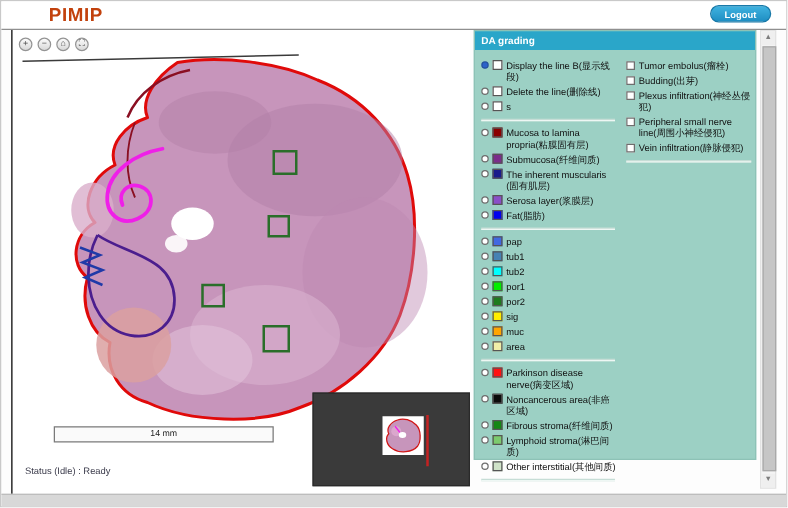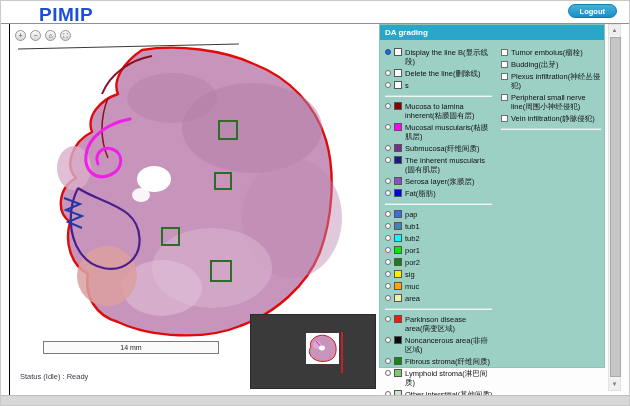--- a/index.html
+++ b/index.html
@@ -2,22 +2,22 @@
 <html><head>
 <meta charset="utf-8">
 <style>
   html,body{margin:0;padding:0;background:#fff;}
   .page{position:relative;width:630px;height:406px;box-sizing:border-box;
         border:1px solid #c9c9c9;background:#fdfdfd;overflow:hidden;
         font-family:"Liberation Sans",sans-serif;-webkit-font-smoothing:antialiased;}
   
   .app-header{position:absolute;left:0;top:0;right:0;height:22px;background:#ffffff;
               border-bottom:1px solid #8f8f8f;}
-  .app-title{position:absolute;left:10px;top:3px;font-size:19px;font-weight:bold;
-             letter-spacing:.5px;color:#1d4ed8;padding-left:28px;}
+  .app-title{position:absolute;left:10px;top:3px;font-size:15px;font-weight:bold;
+             letter-spacing:.5px;color:#c2410c;padding-left:28px;}
   .logout-btn{position:absolute;right:12px;top:3px;height:14px;line-height:13px;
               padding:0 11px;font-size:7.5px;font-weight:bold;color:#fff;
               background:linear-gradient(#3fb3e0,#1f8ec2);border:1px solid #1879a8;
               border-radius:8px;cursor:pointer;}
   
   .viewer{position:absolute;left:8px;top:23px;width:366px;height:372px;background:#ffffff;
           border-left:1px solid #000000;}
   .toolbar{position:absolute;left:5px;top:6px;display:flex;gap:4px;z-index:5;}
   .tool-btn{width:11px;height:11px;border-radius:50%;border:1px solid #949494;
             background:linear-gradient(#fbfbfb,#d9d9d9);font-size:7px;line-height:9px;
@@ -148,26 +148,21 @@
           </div>
           <div class="opt-row">
             <span class="radio"></span>
             <span class="swatch" style="background: rgb(255, 255, 255);"></span>
             <span class="opt-label">s</span>
           </div>
           <div class="divider"></div>
           <div class="opt-row">
             <span class="radio"></span>
             <span class="swatch" style="background: rgb(139, 0, 0);"></span>
-            <span class="opt-label">Mucosa to lamina inherent(粘膜固有层)</span>
-          </div>
-          <div class="opt-row">
-            <span class="radio"></span>
-            <span class="swatch" style="background: rgb(255, 0, 255);"></span>
-            <span class="opt-label">Mucosal muscularis(粘膜肌层)</span>
+            <span class="opt-label">Mucosa to lamina propria(粘膜固有层)</span>
           </div>
           <div class="opt-row">
             <span class="radio"></span>
             <span class="swatch" style="background: rgb(123, 45, 139);"></span>
             <span class="opt-label">Submucosa(纤维间质)</span>
           </div>
           <div class="opt-row">
             <span class="radio"></span>
             <span class="swatch" style="background: rgb(26, 26, 140);"></span>
             <span class="opt-label">The inherent muscularis (固有肌层)</span>
@@ -220,21 +215,21 @@
           </div>
           <div class="opt-row">
             <span class="radio"></span>
             <span class="swatch" style="background: rgb(240, 238, 168);"></span>
             <span class="opt-label">area</span>
           </div>
           <div class="divider"></div>
           <div class="opt-row">
             <span class="radio"></span>
             <span class="swatch" style="background: rgb(255, 18, 18);"></span>
-            <span class="opt-label">Parkinson disease area(病变区域)</span>
+            <span class="opt-label">Parkinson disease nerve(病变区域)</span>
           </div>
           <div class="opt-row">
             <span class="radio"></span>
             <span class="swatch" style="background: rgb(11, 11, 11);"></span>
             <span class="opt-label">Noncancerous area(非癌区域)</span>
           </div>
           <div class="opt-row">
             <span class="radio"></span>
             <span class="swatch" style="background: rgb(20, 136, 20);"></span>
             <span class="opt-label">Fibrous stroma(纤维间质)</span>

